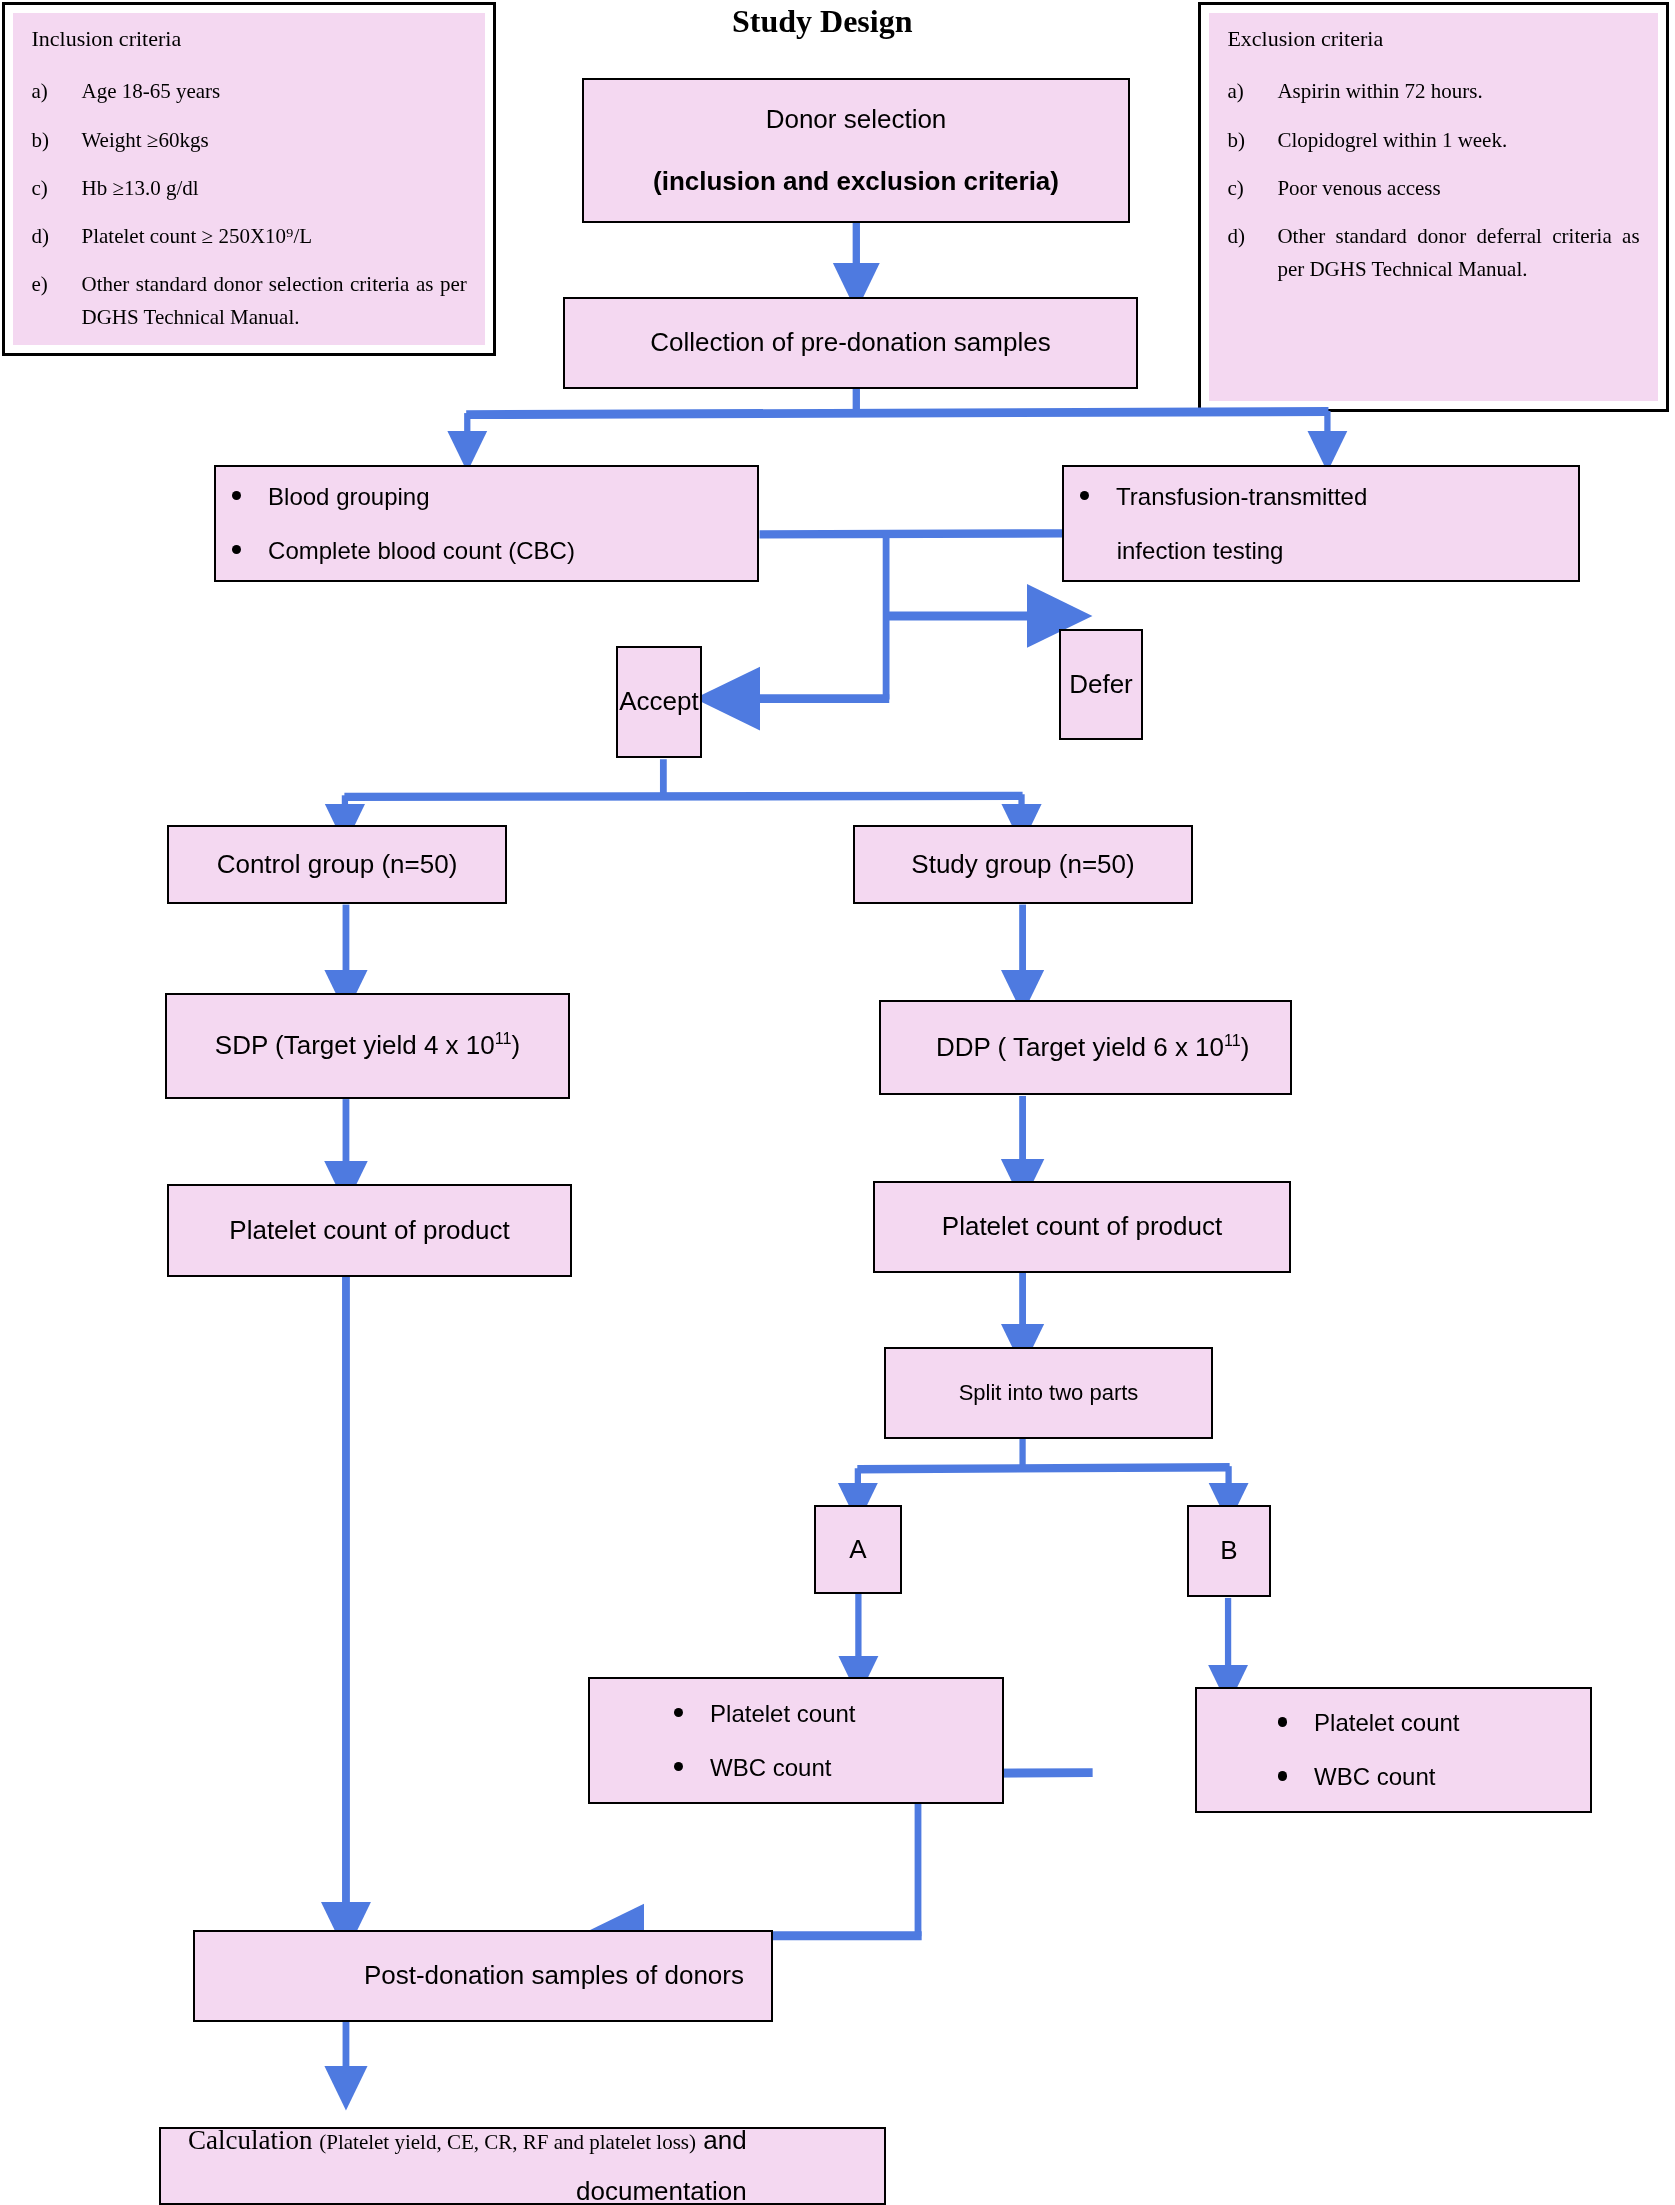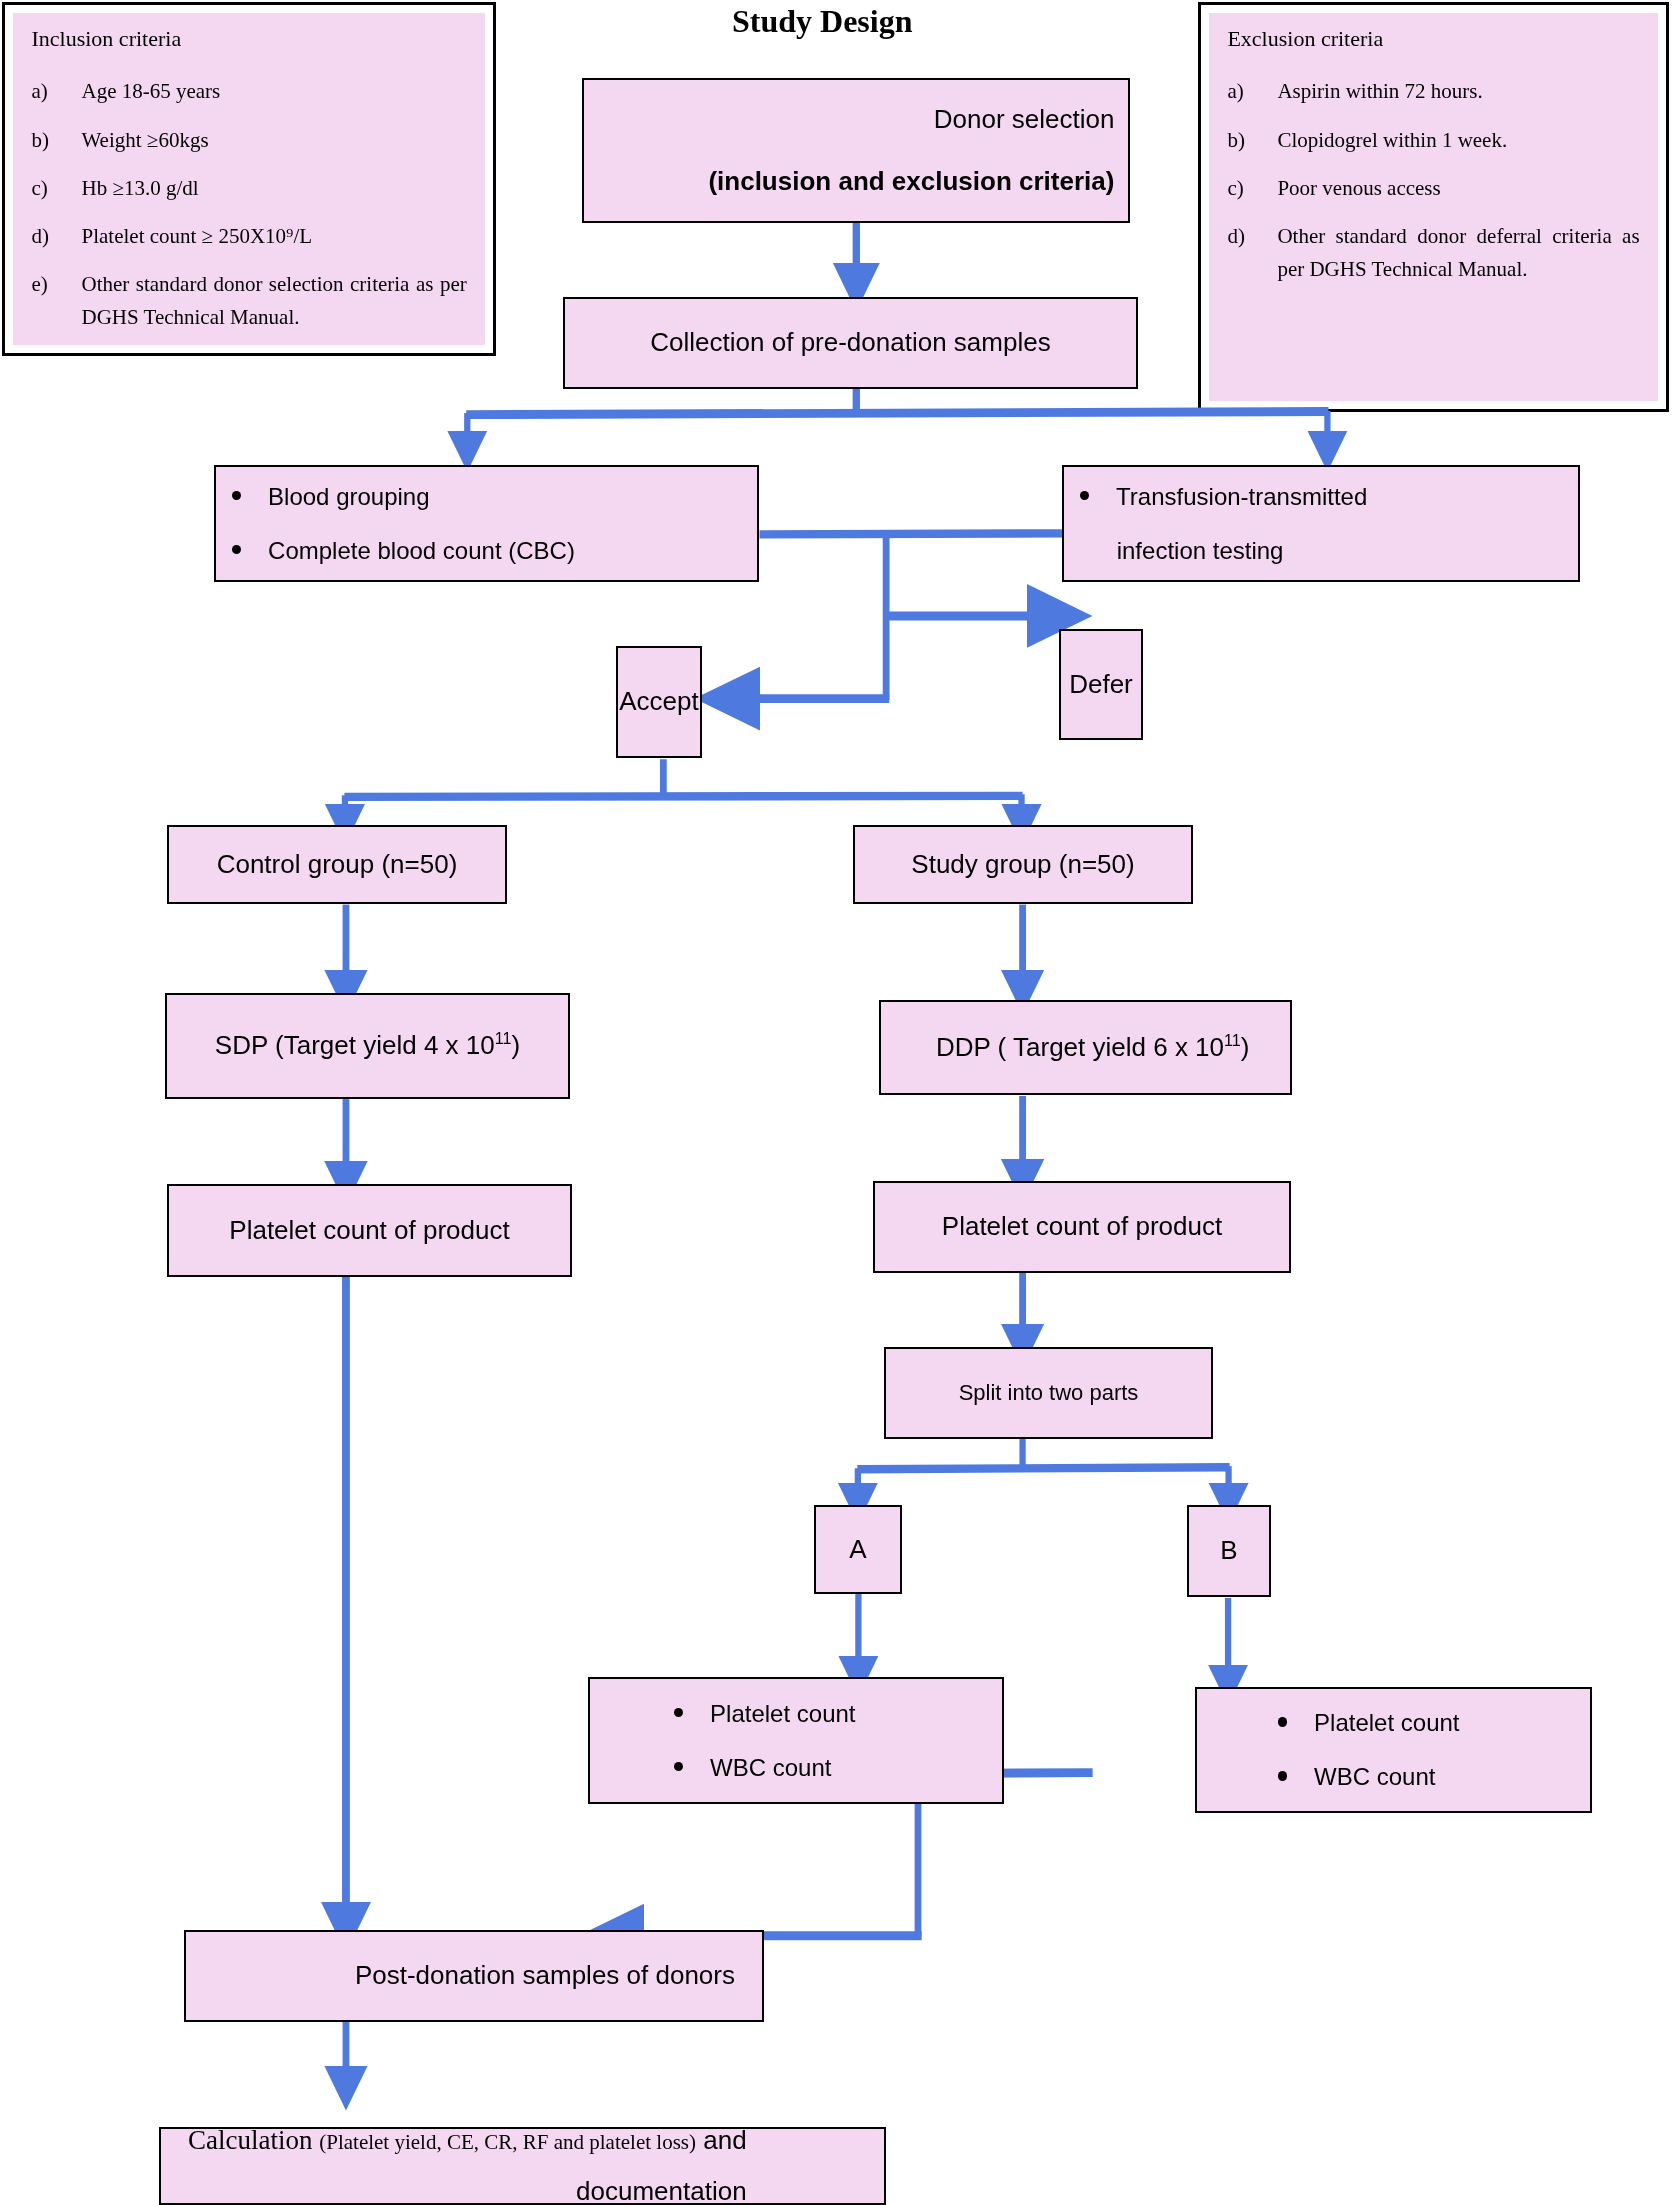--- a/index.html
+++ b/index.html
@@ -219,21 +219,21 @@
 
       <line x1="1437" y1="3394" x2="2089" y2="3390" stroke-width="17"></line>
 
       <line x1="1755" y1="3392" x2="1755" y2="3703" stroke-width="13"></line>
       <line x1="1762" y1="3702" x2="1170" y2="3702" stroke-width="17" marker-end="url(#ahT)"></line>
 
       <line x1="661" y1="3862" x2="661" y2="3992" stroke-width="13" marker-end="url(#ah)"></line>
     </g>
   </svg>
 
-  <div class="box center pad" style="left:582px;top:78px;width:548px;height:145px;font-size:26px;text-align:right;">
+  <div class="box center pad" style="left:582px;top:78px;width:548px;height:145px;font-size:26px;">
     <span class="ln">Donor selection</span>
     <span class="ln" style="margin-top:30px;font-weight:bold;">(inclusion and exclusion criteria)</span>
   </div>
 
   <div class="box center pad" style="left:563px;top:297px;width:575px;height:92px;font-size:26px;">
     <span class="ln">Collection of pre-donation samples</span>
   </div>
 
   <div class="box left" style="left:214px;top:465px;width:545px;height:117px;padding:0 15.7px;">
     <ul class="blist">
@@ -323,21 +323,21 @@
         <span class="dot"></span>
         <span class="btx">Platelet count</span>
       </li>
       <li style="padding-left:65px;">
         <span class="dot"></span>
         <span class="btx">WBC count</span>
       </li>
     </ul>
   </div>
 
-  <div class="box left" style="left:184px;top:1930px;width:580px;height:92px;padding:0 27px;font-size:26px;">
+  <div class="box left" style="left:193px;top:1930px;width:580px;height:92px;padding:0 27px;font-size:26px;">
     <span class="ln">Post-donation samples of donors</span>
   </div>
 
   <div class="box left" style="left:159px;top:2127px;width:727px;height:78px;padding:0 27px;">
     <div id="calc-text">
       <span>Calculation </span><span class="small">(Platelet yield, CE, CR, RF and platelet loss)</span><span class="sans"> and</span><br>
       <span class="sans">documentation</span>
     </div>
   </div>
 

